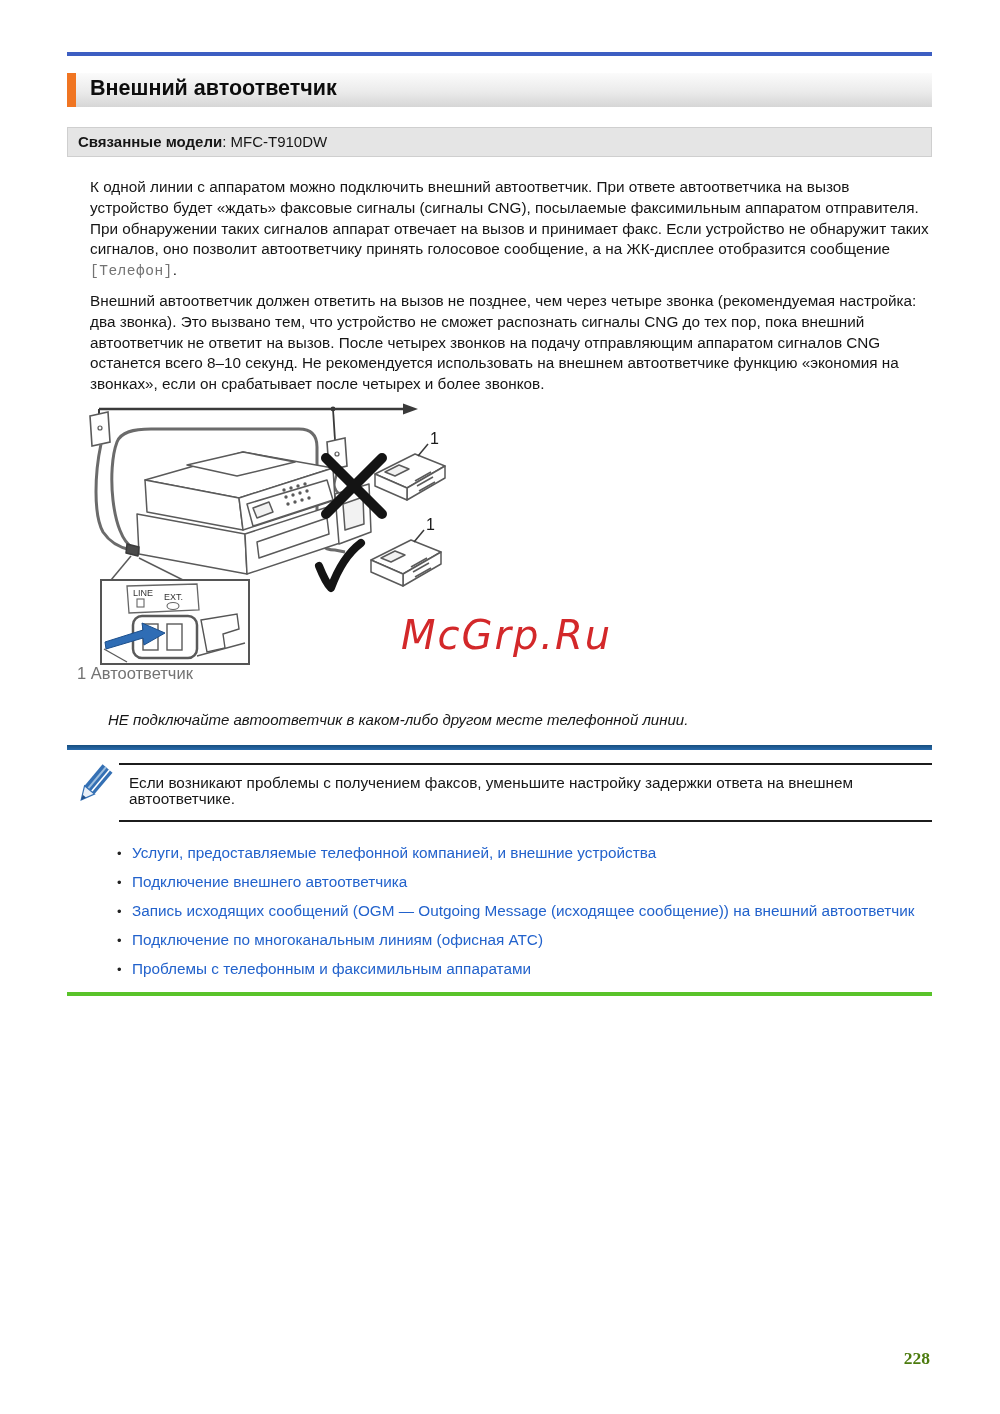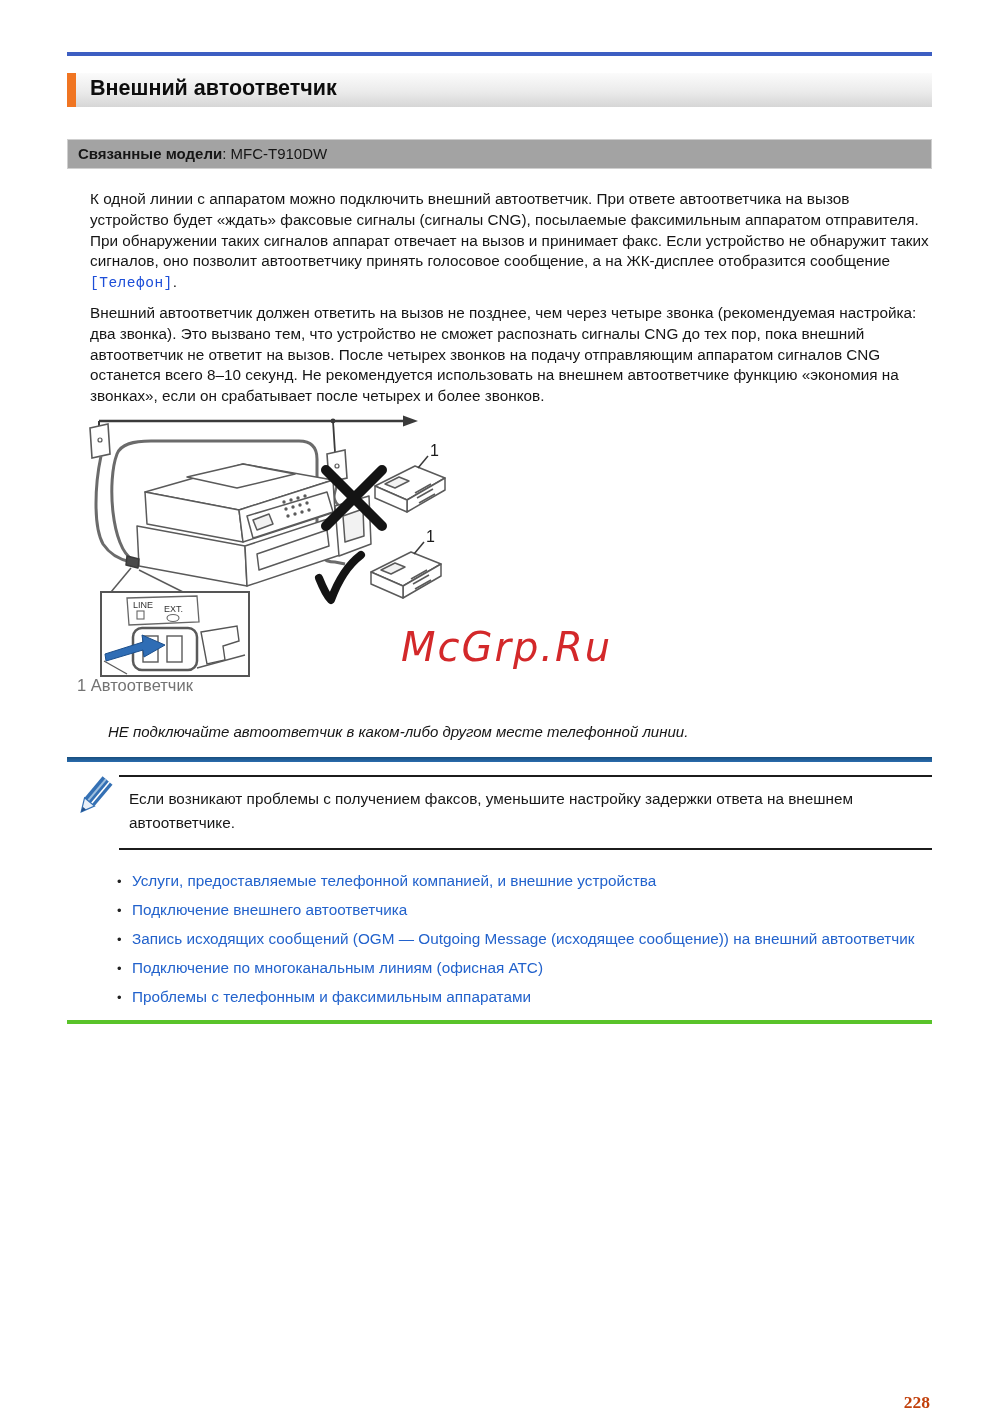--- a/index.html
+++ b/index.html
@@ -22,30 +22,30 @@
   .title-banner{
     margin-top:17px;
     background:linear-gradient(180deg,#fbfbfb 0%,#ebebeb 55%,#d6d6d6 100%);
     border-left:9px solid #f07522;
     padding:3px 0 6px 14px;
     font-size:21.5px;font-weight:bold;color:#0d0d0d;
   }
 
   
   .related-models{
-    margin-top:32px;border:1px solid #cfcfcf;background:#a3a3a3;
+    margin-top:20px;border:1px solid #cfcfcf;background:#e5e5e5;
     padding:5px 10px 6px 10px;font-size:15px;color:#161616;
   }
   .related-models b{font-weight:bold;}
 
   
   .para{margin:20px 0 0 23px;font-size:15.3px;line-height:20.8px;color:#151515;}
   .para.p2{margin-top:9px;}
   .code{
-    font-family:"Liberation Mono",monospace;color:#1d4ed8;font-size:14.5px;
+    font-family:"Liberation Mono",monospace;color:#737373;font-size:14.5px;
     letter-spacing:0.5px;
   }
 
   
   .figure{position:relative;height:292px;margin-top:5px;}
   .figure svg.diagram{position:absolute;left:20px;top:2px;}
   .fig-caption{position:absolute;left:10px;top:264px;font-size:16.5px;color:#737373;}
   .watermark{
     position:absolute;left:334px;top:212px;
     font-family:"DejaVu Sans",sans-serif;font-style:italic;font-weight:500;
@@ -59,41 +59,41 @@
     padding:10px 10px 9px 30px;font-size:17px;font-weight:bold;color:#0a0a0a;
   }
   .imp-body{margin:17px 0 0 41px;font-size:15px;line-height:21px;font-style:italic;}
   .imp-rule{margin-top:15px;height:5px;background:linear-gradient(180deg,#174e7e,#2a6cae);}
 
   
   .note{margin-top:13px;display:flex;align-items:flex-start;}
   .note-iconbox{width:52px;flex:0 0 52px;padding:0 0 0 8px;box-sizing:border-box;}
   .note-body{
     flex:1;border-top:2px solid #1c1c1c;border-bottom:2px solid #1c1c1c;
-    padding:10px 4px 13px 10px;font-size:15.3px;line-height:24px;
+    padding:10px 4px 13px 10px;font-size:15.3px;line-height:16px;
   }
 
   
   .related-info{margin-top:21px;}
   .ri-header{
     background:linear-gradient(180deg,#edf8e1 0%,#d8efc2 70%,#cdeab4 100%);
     border-bottom:4px solid #55c026;
     padding:5px 10px 5px 27px;display:flex;align-items:center;
   }
   .ri-title{font-size:17.5px;font-weight:bold;color:#0a0a0a;margin-left:17px;}
   .ri-list{list-style:none;margin:14px 0 0 50px;padding:0;}
   .ri-list li{display:flex;font-size:15.3px;line-height:20px;margin-bottom:8px;}
   .ri-bullet{width:15px;flex:0 0 15px;color:#222;font-size:13px;padding-top:1px;}
   .ri-list a{color:#2262cc;text-decoration:none;cursor:pointer;flex:1;}
   .ri-rule{margin-top:12px;height:4px;background:#59c32a;}
 
   
   .page-number{
     position:absolute;right:70px;top:1348px;
-    font-family:"Liberation Serif",serif;font-weight:bold;font-size:17.5px;color:#c2410c;margin-top:44px;
+    font-family:"Liberation Serif",serif;font-weight:bold;font-size:17.5px;color:#4d7c0f;
   }
 </style>
 </head>
 <body>
 
 <div class="content">
 
   <div class="top-rule"></div>
 
 

